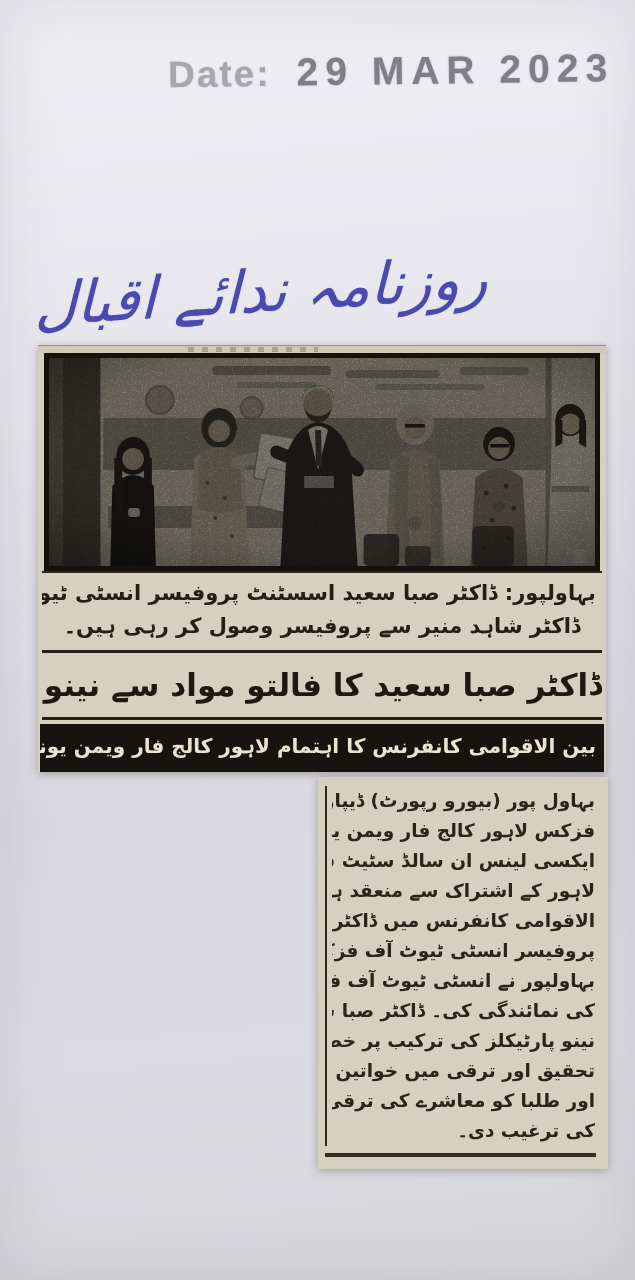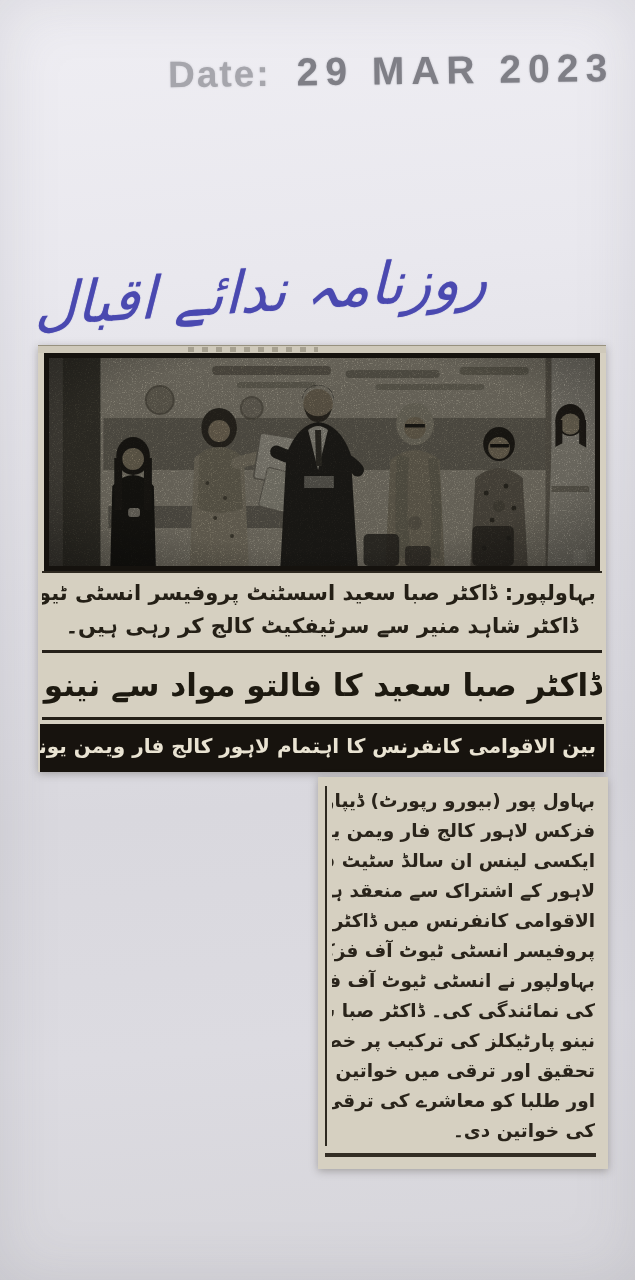--- a/index.html
+++ b/index.html
@@ -210,38 +210,38 @@
       <rect x="530" y="192" width="13" height="13" fill="#e2dccb"></rect>
 
       <rect x="0" y="0" width="552" height="208" fill="#fffbe8" opacity=".07"></rect>
       <rect x="0" y="0" width="552" height="208" filter="url(#grain)" opacity=".5"></rect>
       <rect x="0" y="0" width="552" height="208" fill="url(#vig)"></rect>
     </svg>
   </div>
 
   <div class="caption">
     <div>بہاولپور: ڈاکٹر صبا سعید اسسٹنٹ پروفیسر انسٹی ٹیوٹ آف فزکس اسلامیہ یونیورسٹی، پروفیسر</div>
-    <div>ڈاکٹر شاہد منیر سے سرٹیفکیٹ کالج کر رہی ہیں۔</div>
+    <div>ڈاکٹر شاہد منیر سے پروفیسر وصول کر رہی ہیں۔</div>
   </div>
 
   <div class="headline">ڈاکٹر صبا سعید کا فالتو مواد سے نینو پارٹیکلز کی ترکیب پر لیکچر</div>
 
   <div class="subhead">بین الاقوامی کانفرنس کا اہتمام لاہور کالج فار ویمن یونیورسٹی اور سنٹر آف ایکسیلینس نے کیا</div>
 </div>
 
 <div class="clip-col newsprint">
   <div class="col-text">
     <div class="bl">بہاول پور (بیورو رپورٹ) ڈیپارٹمنٹ آف</div>
     <div class="bl">فزکس لاہور کالج فار ویمن یونیورسٹی اور سنٹر آف</div>
     <div class="bl">ایکسی لینس ان سالڈ سٹیٹ فزکس پنجاب یونیورسٹی</div>
     <div class="bl">لاہور کے اشتراک سے منعقد ہونے والی بین</div>
     <div class="bl">الاقوامی کانفرنس میں ڈاکٹر صبا سعید اسسٹنٹ</div>
     <div class="bl">پروفیسر انسٹی ٹیوٹ آف فزکس اسلامیہ یونیورسٹی</div>
     <div class="bl">بہاولپور نے انسٹی ٹیوٹ آف فزکس اور یونیورسٹی</div>
     <div class="bl">کی نمائندگی کی۔ ڈاکٹر صبا سعید نے فالتو مواد سے</div>
     <div class="bl">نینو پارٹیکلز کی ترکیب پر خصوصی لیکچر دیا۔ انہوں نے</div>
     <div class="bl">تحقیق اور ترقی میں خواتین کے کردار پر بھی زور دیا</div>
     <div class="bl">اور طلبا کو معاشرے کی ترقی میں اپنا کردار ادا کرنے</div>
-    <div class="bl">کی خواتین دی۔</div>
+    <div class="bl">کی ترغیب دی۔</div>
   </div>
   <div class="col-rule"></div>
   <div class="col-tail"></div>
 </div>
 
 </body></html>

